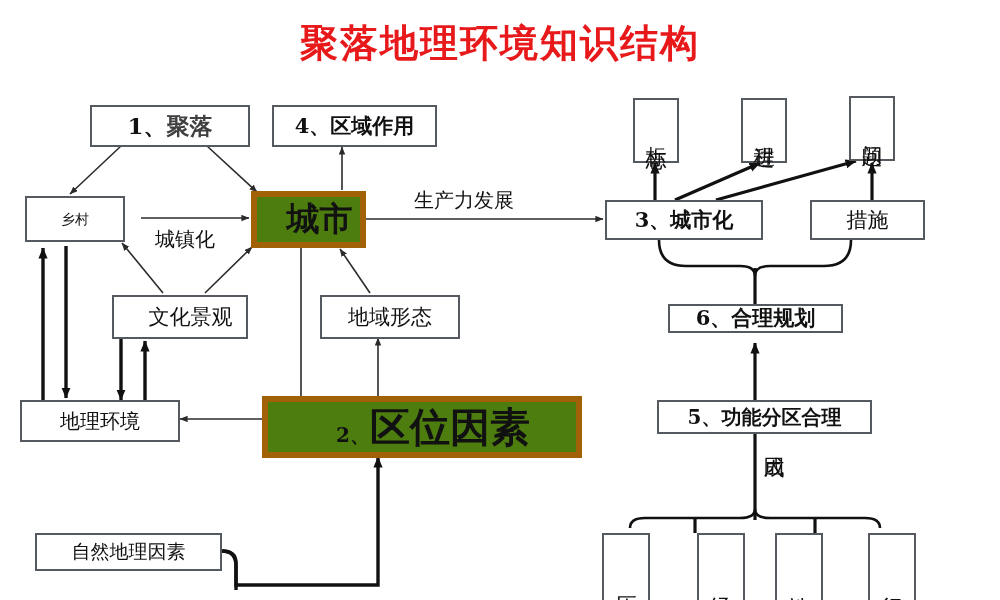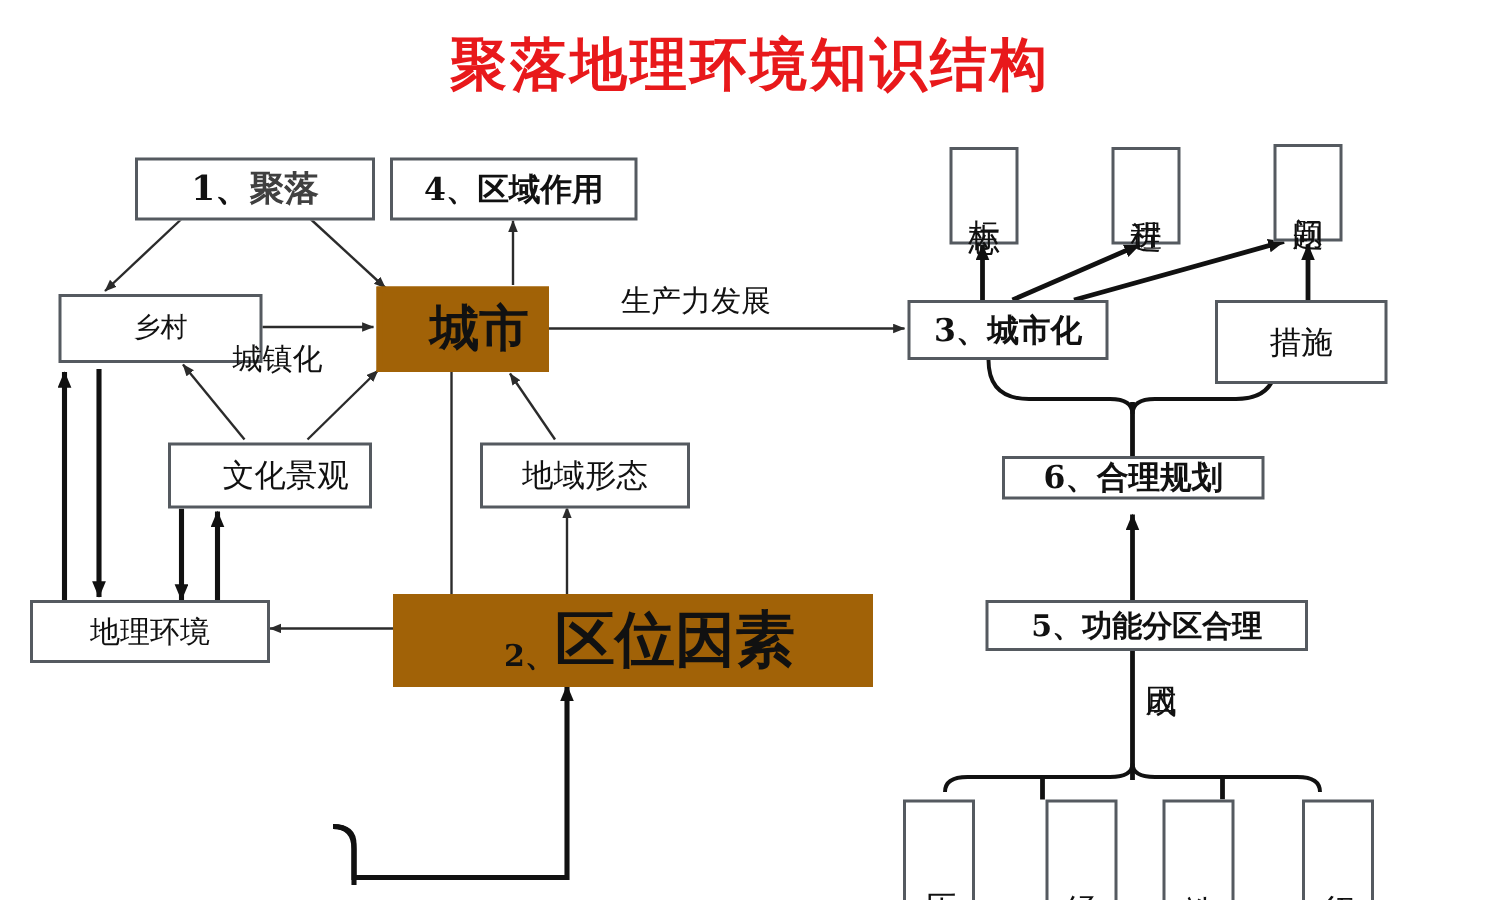--- a/index.html
+++ b/index.html
@@ -7,21 +7,21 @@
          font-family:"DejaVu Serif","Liberation Serif",serif;overflow:hidden;text-decoration:underline;}
   #vec{position:absolute;left:0;top:0;width:1000px;height:600px;}
 
   .title{position:absolute;left:0;top:18px;width:1000px;text-align:center;
          color:#e8191b;font-size:38px;font-weight:bold;letter-spacing:2px;
          font-family:"DejaVu Serif","Liberation Serif",serif;}
 
   .node{position:absolute;box-sizing:border-box;display:flex;
         align-items:center;justify-content:center;background:#ffffff;
         border:2px solid #555a60;color:#111;line-height:1.05;text-align:center;}
-  .node.pink{background:#a16207;border:4px solid #a16207;padding-left:22px;}
+  .node.pink{background:#4d7c0f;border:6px solid #a16207;padding-left:22px;}
   .node.vert{writing-mode:vertical-rl;text-orientation:upright;
              letter-spacing:2px;padding-top:3px;}
   .bold{font-weight:bold;}
   .blue{color:#404040;font-weight:bold;}
   .lbl{position:absolute;color:#111;background:transparent;white-space:nowrap;}
   .lbl.vert{writing-mode:vertical-rl;text-orientation:upright;}
 </style>
 </head>
 <body>
 
@@ -99,25 +99,25 @@
       <line x1="695" y1="518" x2="695" y2="533"></line>
       <line x1="815" y1="518" x2="815" y2="533"></line>
     </g>
   </svg>
 
   <div class="node bold" style="left:90px;top:105px;width:160px;height:42px;font-size:23px;">
     <span>1、</span>
       <span class="blue">聚落</span>
   </div>
 
-  <div class="node bold" style="left:260px;top:105px;width:165px;height:42px;font-size:21px;">
+  <div class="node bold" style="left:272px;top:105px;width:165px;height:42px;font-size:21px;">
     <span>4、区域作用</span>
   </div>
 
-  <div class="node" style="left:25px;top:196px;width:136px;height:46px;font-size:18px;margin-left:14px;">
+  <div class="node" style="left:25px;top:196px;width:100px;height:46px;font-size:14px;">
     <span>乡村</span>
   </div>
 
   <div class="node pink bold" style="left:251px;top:191px;width:115px;height:57px;font-size:33px;">
     <span>城市</span>
   </div>
 
   <div class="node" style="left:112px;top:295px;width:136px;height:44px;font-size:21px;padding-left:21px;">
     <span>文化景观</span>
   </div>
@@ -128,38 +128,41 @@
 
   <div class="node" style="left:320px;top:295px;width:140px;height:44px;font-size:21px;">
     <span>地域形态</span>
   </div>
 
   <div class="node pink" style="left:262px;top:396px;width:320px;height:62px;font-size:40px;font-weight:bold;">
     <span style="font-size:20px;align-self:flex-end;padding-bottom:6px;">2、</span>
       <span>区位因素</span>
   </div>
 
+  <div class="node" style="left:35px;top:533px;width:187px;height:38px;font-size:19px;">
+    <span>自然地理因素</span>
+  </div>
 
   <div class="node vert" style="left:633px;top:98px;width:46px;height:65px;font-size:21px;">
     <span>标志</span>
   </div>
 
   <div class="node vert" style="left:741px;top:98px;width:46px;height:65px;font-size:21px;">
     <span>进程</span>
   </div>
 
   <div class="node vert" style="left:849px;top:96px;width:46px;height:65px;font-size:21px;">
     <span>问题</span>
   </div>
 
-  <div class="node bold" style="left:605px;top:200px;width:134px;height:40px;font-size:21px;">
+  <div class="node bold" style="left:605px;top:200px;width:158px;height:40px;font-size:21px;">
     <span>3、城市化</span>
   </div>
 
-  <div class="node" style="left:810px;top:200px;width:115px;height:56px;font-size:21px;">
+  <div class="node" style="left:810px;top:200px;width:115px;height:40px;font-size:21px;">
     <span>措施</span>
   </div>
 
   <div class="node bold" style="left:668px;top:304px;width:175px;height:29px;font-size:21px;">
     <span>6、合理规划</span>
   </div>
 
   <div class="node bold" style="left:657px;top:400px;width:215px;height:34px;font-size:20px;">
     <span>5、功能分区合理</span>
   </div>

